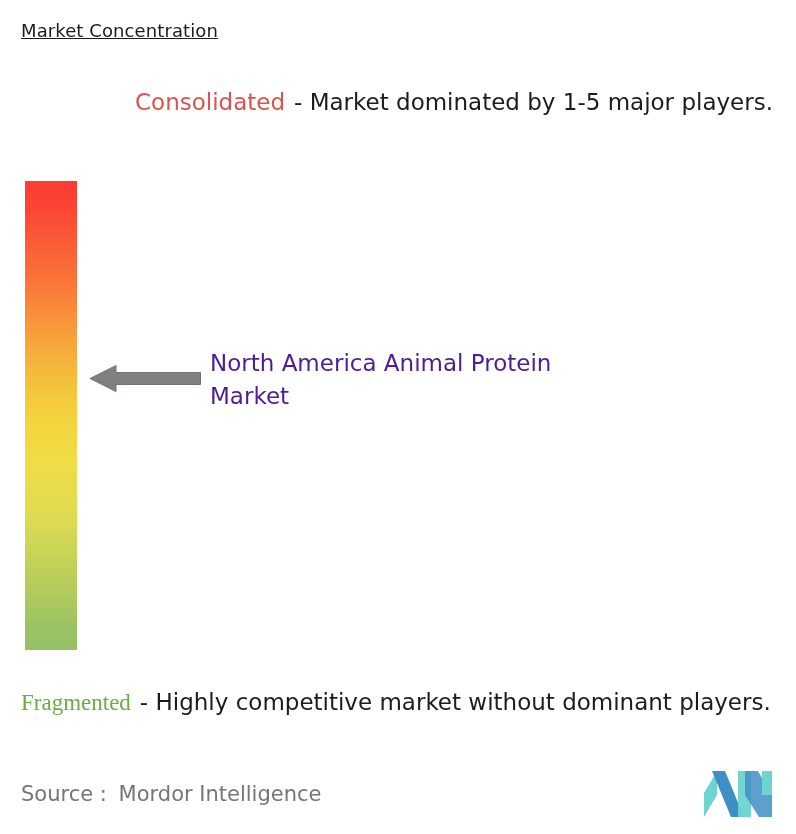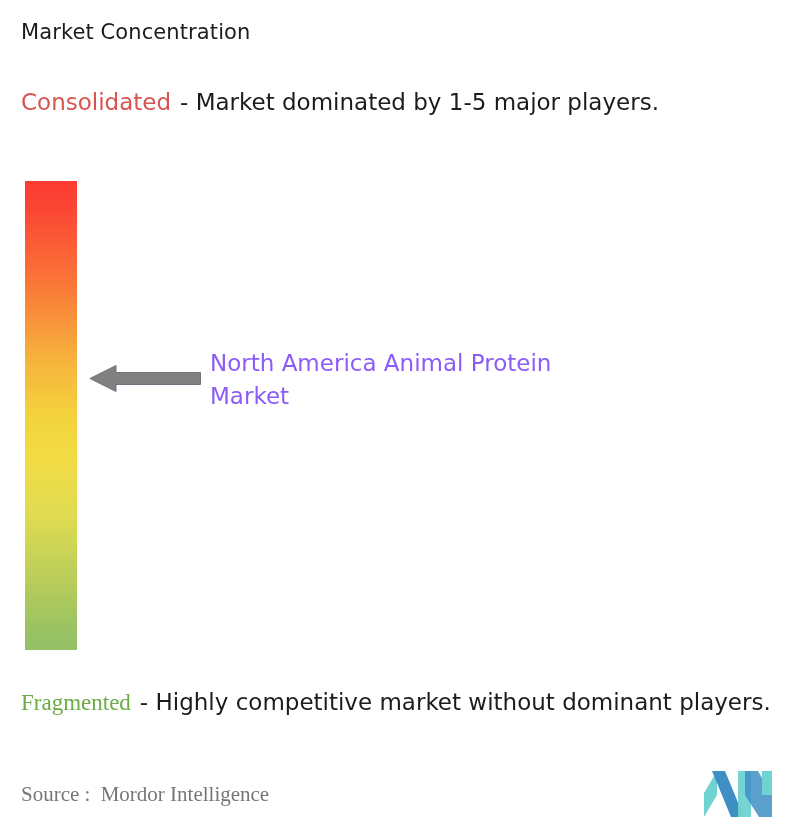--- a/index.html
+++ b/index.html
@@ -20,36 +20,38 @@
     position: relative;
     width: 796px;
     height: 834px;
   }
 
   
   .title {
     position: absolute;
     left: 21px;
     top: 20px;
-    font-size: 21px;
+    font-size: 18px;
     font-weight: 400;
     letter-spacing: 0.1px;
     color: #1c1c1c;
     white-space: nowrap;
+    text-decoration: underline;
   }
 
   
   .legend-top {
     position: absolute;
     left: 21px;
     top: 86px;
     width: 752px;
     font-size: 23px;
     line-height: 33px;
     color: #1c1c1c;
+    text-align: right;
   }
   .legend-bottom {
     position: absolute;
     left: 21px;
     top: 686px;
     width: 762px;
     font-size: 23px;
     line-height: 33px;
     color: #1c1c1c;
   }
@@ -100,32 +102,31 @@
     width: 111px;
     height: 27px;
   }
   .callout-label {
     position: absolute;
     left: 120px;
     top: 0px;
     width: 360px;
     font-size: 23px;
     line-height: 33px;
-    color: #8b5cf6;
+    color: #4c1d95;
   }
 
   
   .source {
     position: absolute;
     left: 21px;
     top: 782px;
     font-size: 21px;
     color: #767676;
     white-space: nowrap;
-    font-family: Liberation Serif, serif;
   }
   .source .sep {
     display: inline-block;
     width: 5px;
   }
 
   .logo {
     position: absolute;
     left: 704px;
     top: 771px;

